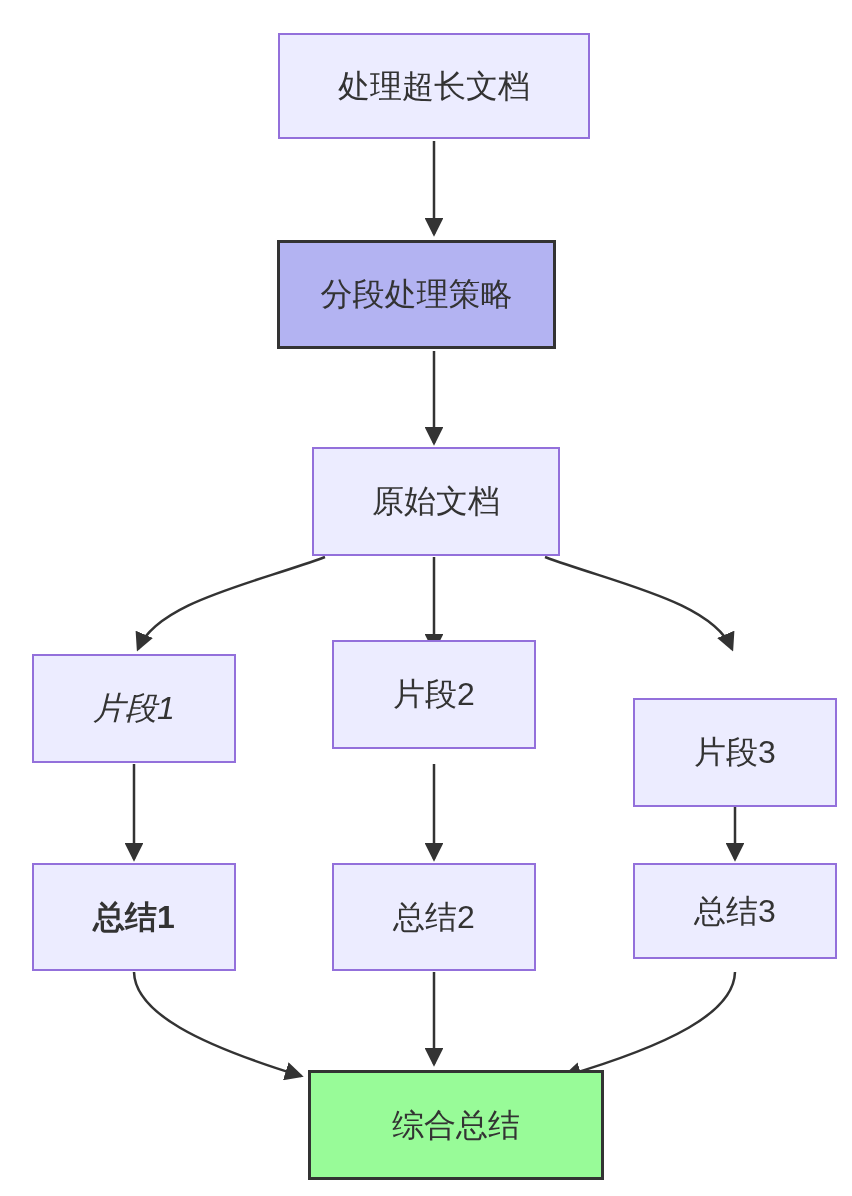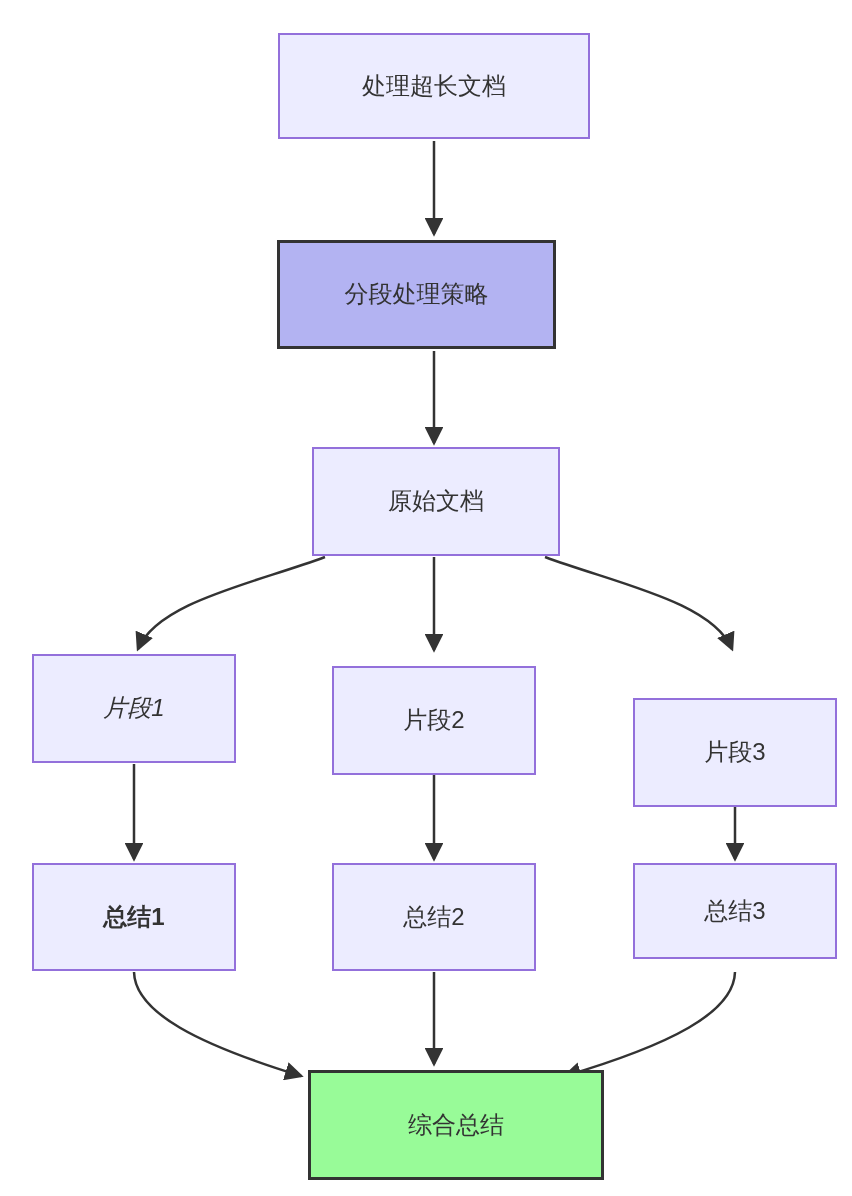--- a/index.html
+++ b/index.html
@@ -22,21 +22,21 @@
     width: 852px;
     height: 1196px;
     pointer-events: none;
   }
   .node {
     position: absolute;
     box-sizing: border-box;
     display: flex;
     align-items: center;
     justify-content: center;
-    font-size: 24px;
+    font-size: 32px;
     color: #333333;
     text-align: center;
     line-height: 1.2;
     white-space: nowrap;
   }
   .node-default {
     background: #ECECFF;
     border: 2px solid #9370DB;
   }
   .node-emphasis {
@@ -45,21 +45,21 @@
   }
   .node-success {
     background: #98FB98;
     border: 3.5px solid #333333;
   }
   
   .pos-doc      { left: 278px; top: 33px;   width: 312px; height: 106px; }
   .pos-strategy { left: 277px; top: 240px;  width: 279px; height: 109px; }
   .pos-original { left: 312px; top: 447px;  width: 248px; height: 109px; align-items: center; }
   .pos-chunk1   { left: 32px;  top: 654px;  width: 204px; height: 109px; font-style: italic; }
-  .pos-chunk2   { left: 332px; top: 666px;  width: 204px; height: 109px; }
+  .pos-chunk2   { left: 332px; top: 640px;  width: 204px; height: 109px; }
   .pos-chunk3   { left: 633px; top: 654px;  width: 204px; height: 109px; margin-top: 44px; }
   .pos-summary1 { left: 32px;  top: 863px;  width: 204px; height: 108px; font-weight: bold; }
   .pos-summary2 { left: 332px; top: 863px;  width: 204px; height: 108px; }
   .pos-summary3 { left: 633px; top: 863px;  width: 204px; height: 96px; }
   .pos-final    { left: 308px; top: 1070px; width: 296px; height: 110px; }
   .edge {
     fill: none;
     stroke: #333333;
     stroke-width: 2.5px;
   }

